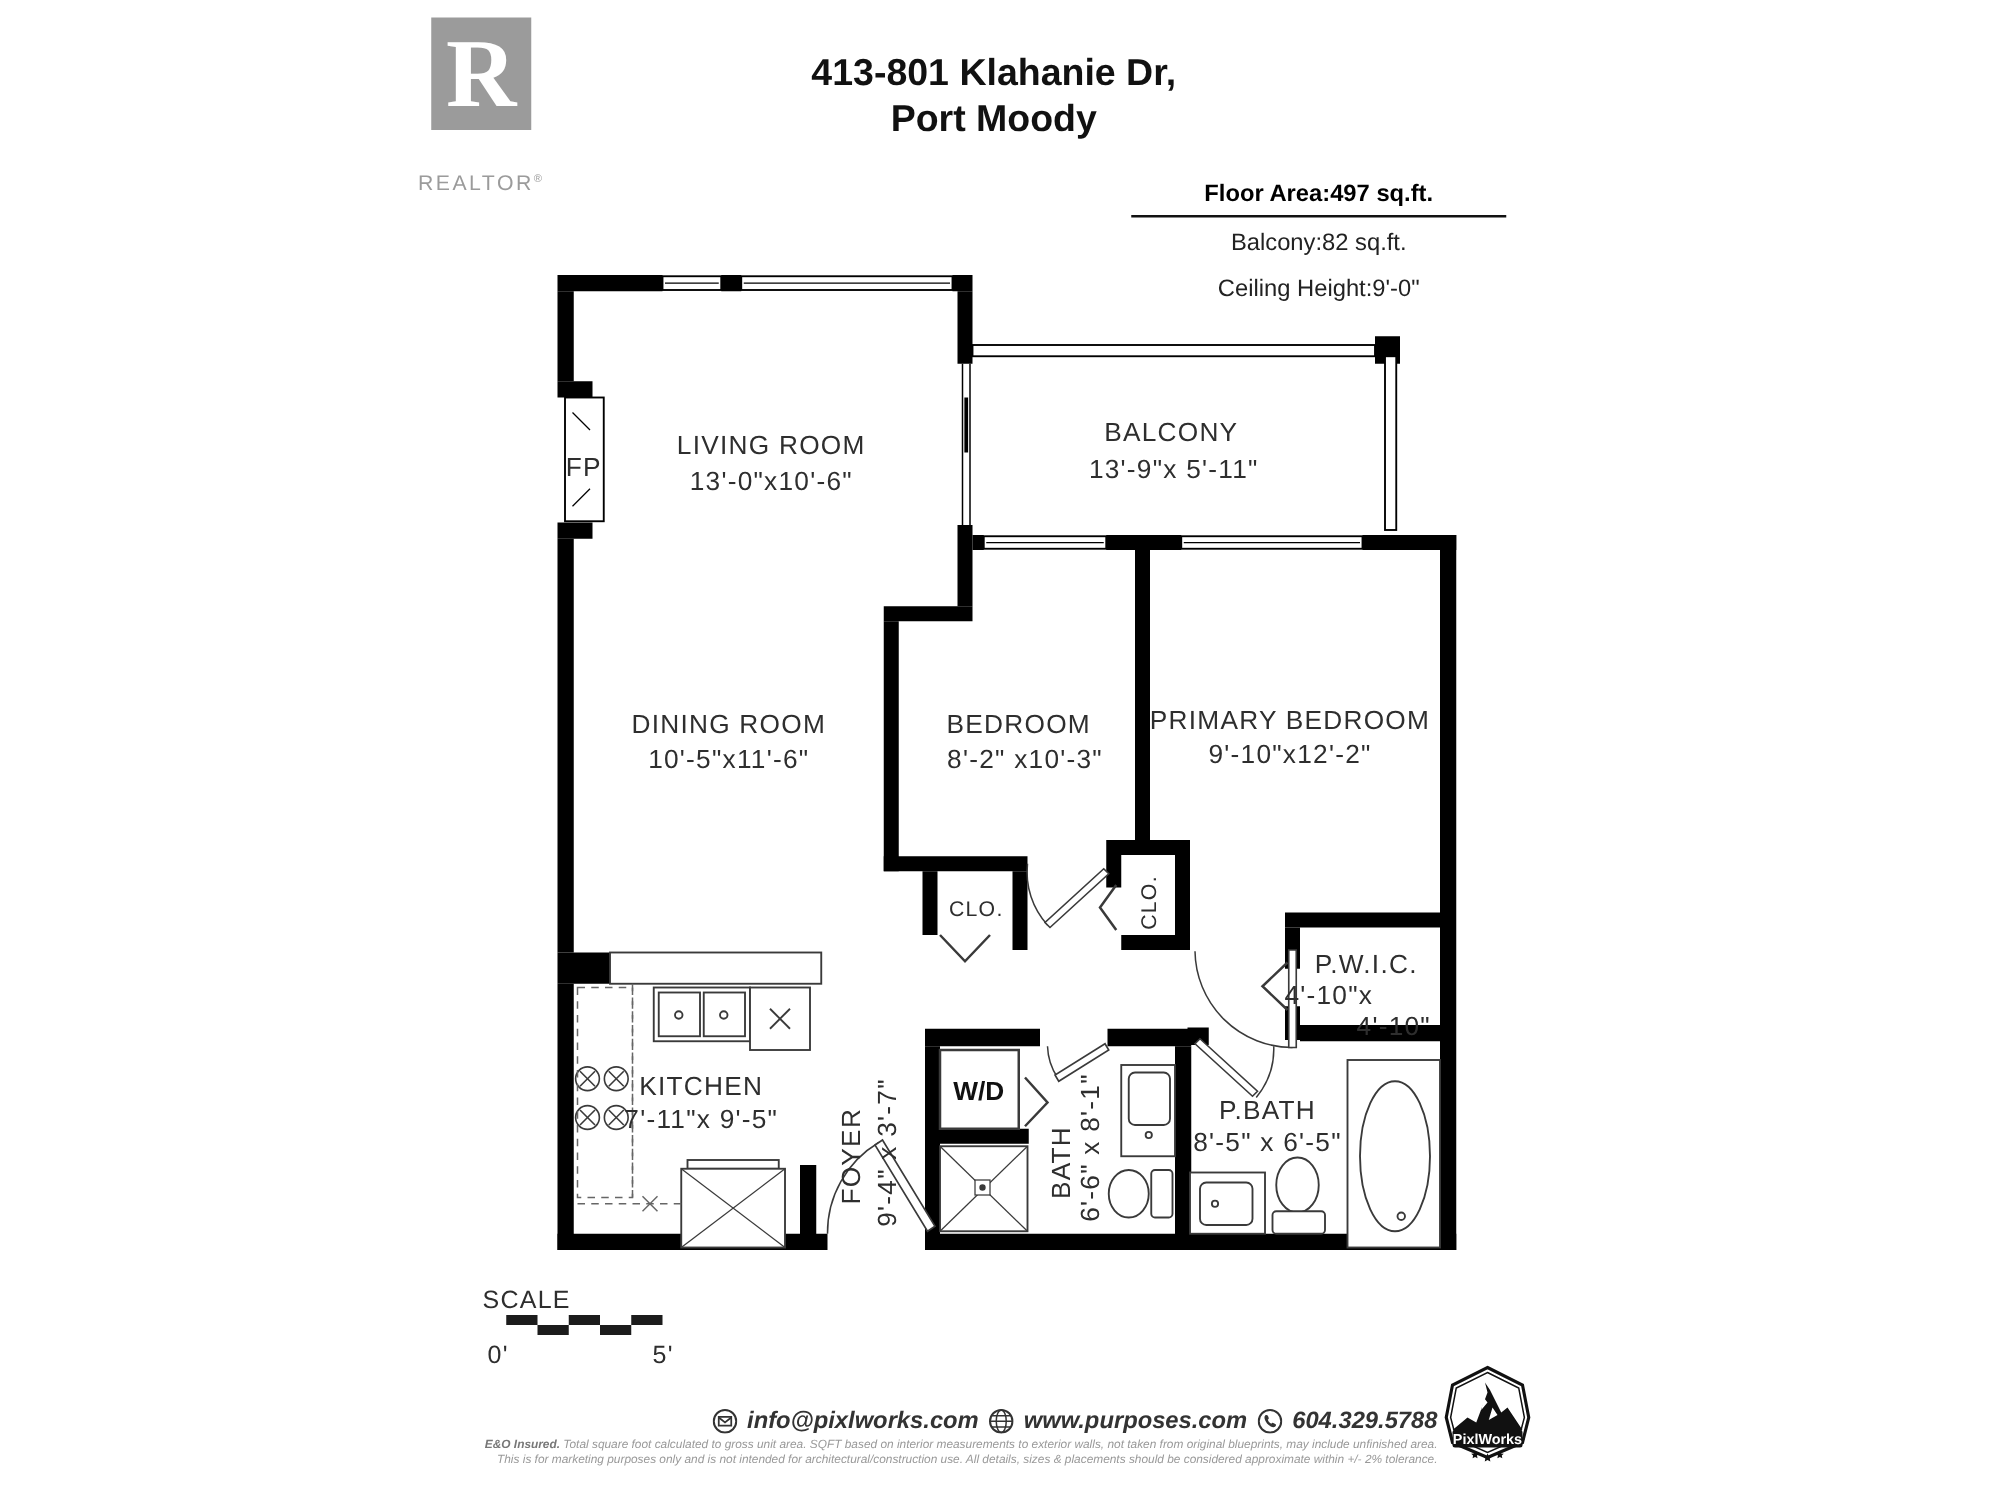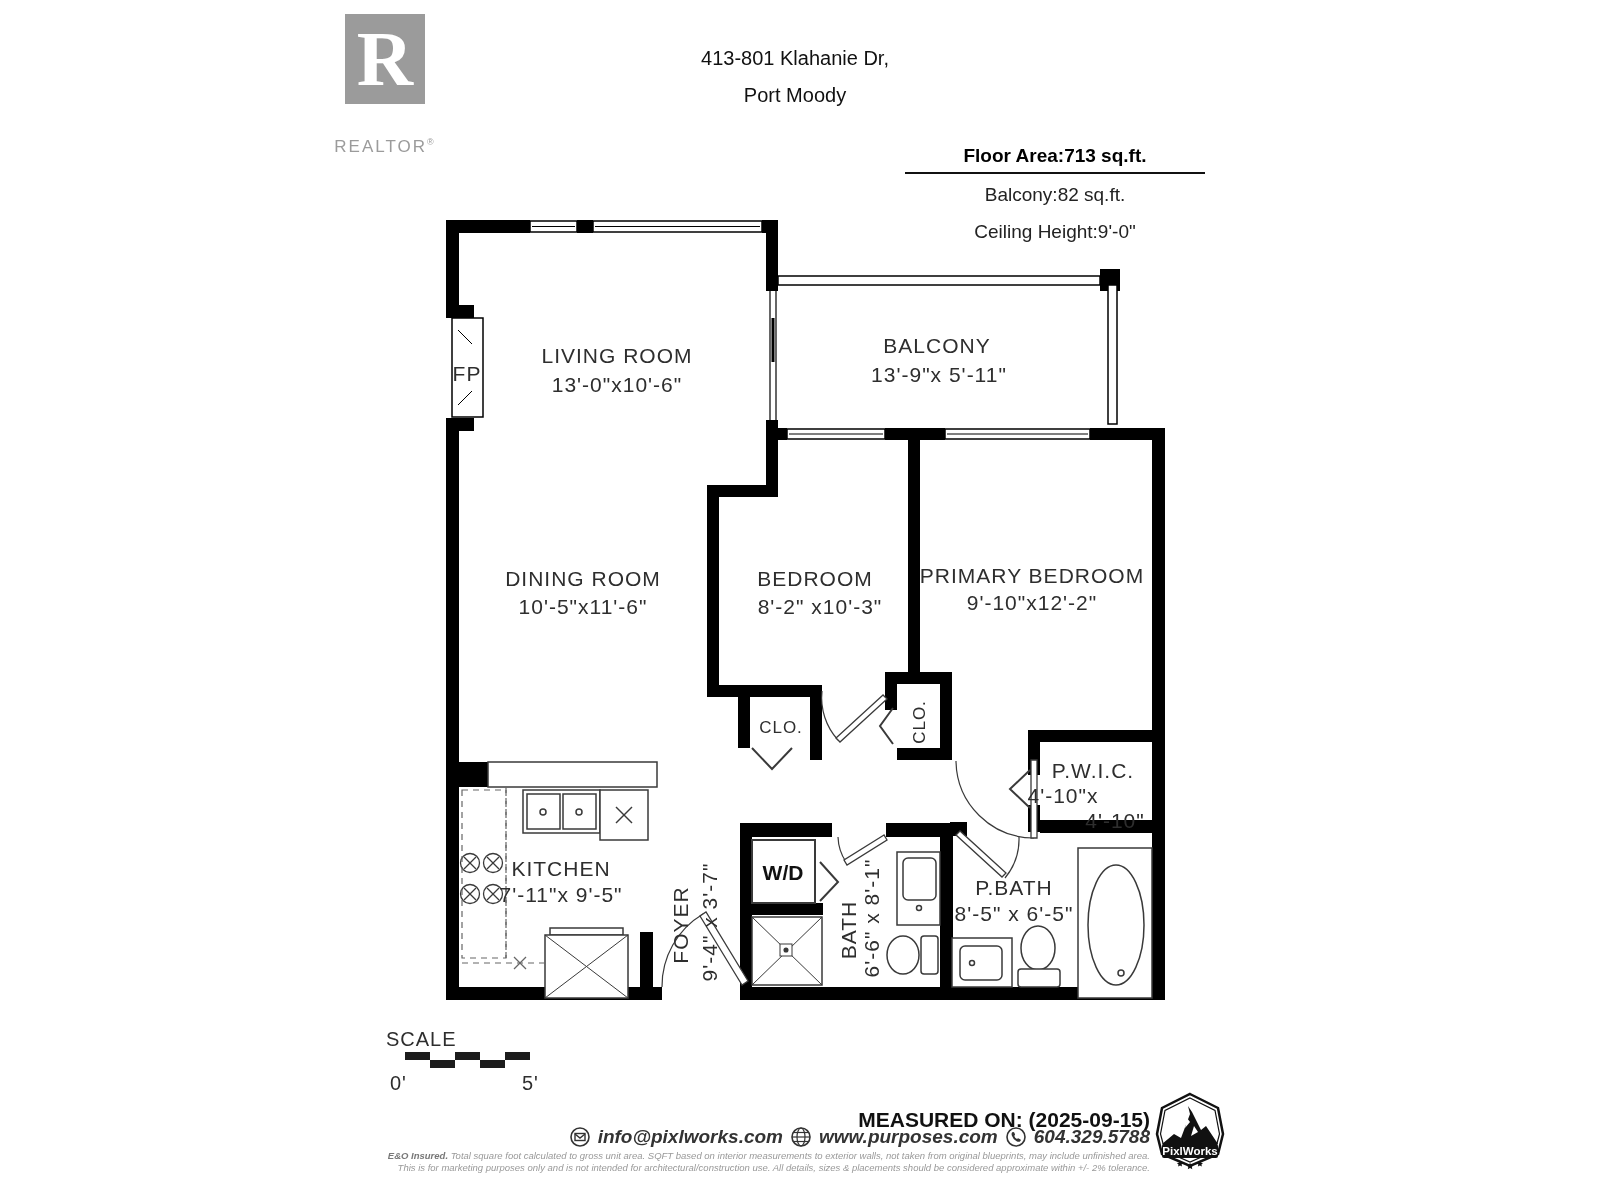--- a/index.html
+++ b/index.html
@@ -5,22 +5,22 @@
   html,body{margin:0;padding:0;background:#ffffff;}
   #page{position:relative;width:1600px;height:1200px;background:#fff;overflow:hidden;
         font-family:"Liberation Sans",sans-serif;color:#1c1c1c;}
   
   #realtor-logo{position:absolute;left:345px;top:14px;width:80px;height:90px;background:#9b9b9b;
     display:flex;align-items:center;justify-content:center;}
   #realtor-logo .r{font-family:"Liberation Serif",serif;font-weight:bold;font-size:78px;color:#fff;line-height:1;}
   #realtor-brand{position:absolute;left:328px;top:106px;width:114px;text-align:center;color:#9b9b9b;
     font-size:17px;letter-spacing:2px;margin-top:31px;}
   #realtor-brand sup{font-size:9px;}
-  #title{position:absolute;left:520px;top:40px;width:550px;text-align:center;font-weight:normal;
-    font-size:20px;line-height:37px;color:#111;}
+  #title{position:absolute;left:520px;top:40px;width:550px;text-align:center;font-weight:bold;
+    font-size:30px;line-height:37px;color:#111;}
   
   #info{position:absolute;left:905px;top:142px;width:300px;font-size:19px;color:#222;}
   #info .row{display:flex;justify-content:center;padding:3px 2px 5px 2px;}
   #info .row.first{font-weight:bold;border-bottom:2px solid #111;color:#000;}
   #info .row{margin-bottom:7px;}
   
   #plan-svg{position:absolute;left:0;top:0;}
   .lbl{font-family:"Liberation Sans",sans-serif;fill:#2e2e2e;font-size:21px;letter-spacing:1px;}
   .lbl-sm{font-family:"Liberation Sans",sans-serif;fill:#2e2e2e;font-size:17px;letter-spacing:1px;}
   .lbl-b{font-family:"Liberation Sans",sans-serif;fill:#111;font-size:21px;font-weight:bold;}
@@ -47,21 +47,21 @@
   <div id="realtor-brand"><span>REALTOR</span><sup>®</sup></div>
 
   <div id="title">
     <div>413-801 Klahanie Dr,</div>
     <div>Port Moody</div>
   </div>
 
   <div id="info">
     <div class="row first">
       <span>Floor Area:</span>
-      <span>713 sq.ft.</span>
+      <span>497 sq.ft.</span>
     </div>
     <div class="row">
       <span>Balcony:</span>
       <span>82 sq.ft.</span>
     </div>
     <div class="row">
       <span>Ceiling Height:</span>
       <span>9'-0"</span>
     </div>
   </div>
@@ -268,21 +268,20 @@
         <rect x="430" y="1060" width="25" height="8"></rect>
         <rect x="455" y="1052" width="25" height="8"></rect>
         <rect x="480" y="1060" width="25" height="8"></rect>
         <rect x="505" y="1052" width="25" height="8"></rect>
       </g>
       <text class="scale-txt" x="390" y="1090">0'</text>
       <text class="scale-txt" x="522" y="1090">5'</text>
     </g>
   </svg>
 
-  <div id="measured">MEASURED ON: (2025-09-15)</div>
 
   <div id="contact">
     <span class="ic">
       <svg width="20" height="20" viewBox="0 0 20 20">
           <circle cx="10" cy="10" r="9" fill="none" stroke="#333" stroke-width="1.6"></circle>
           <rect x="5" y="6.5" width="10" height="7" fill="none" stroke="#333" stroke-width="1.4"></rect>
           <polyline points="5,7 10,11 15,7" fill="none" stroke="#333" stroke-width="1.4"></polyline>
         </svg>
     </span>
     <span>info@pixlworks.com</span>

